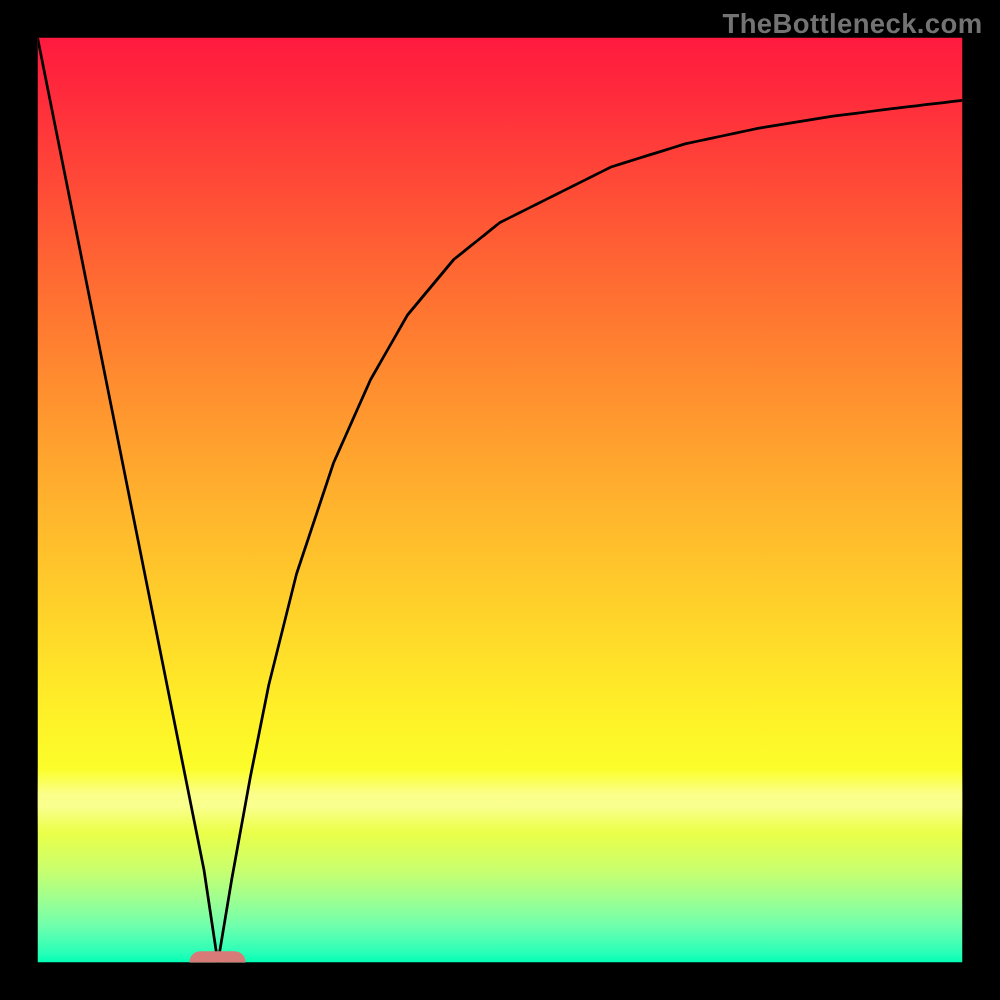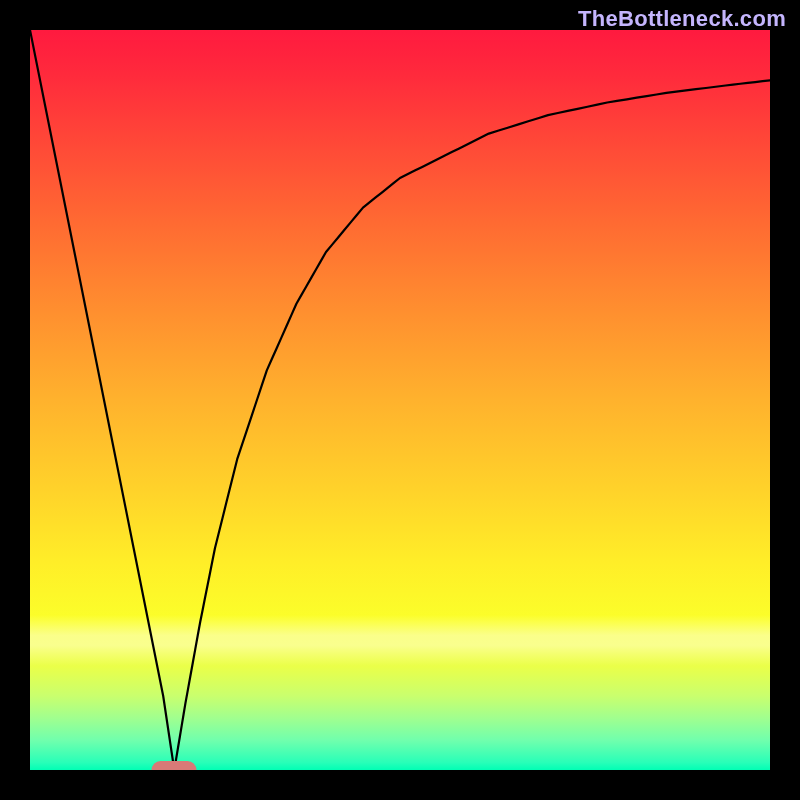--- a/index.html
+++ b/index.html
@@ -74,21 +74,21 @@
   }
   .marker {
     position: absolute;
     border-radius: 9px;
     transform: translate(-50%, -50%);
   }
   .watermark {
     position: absolute;
     top: 6px;
     right: 14px;
-    color: #c4b5fd;
+    color: #737373;
     font-size: 22px;
     font-weight: 600;
     letter-spacing: 0.3px;
     user-select: none;
   }
 </style>
 </head>
 <body>
 
 <div class="frame">

